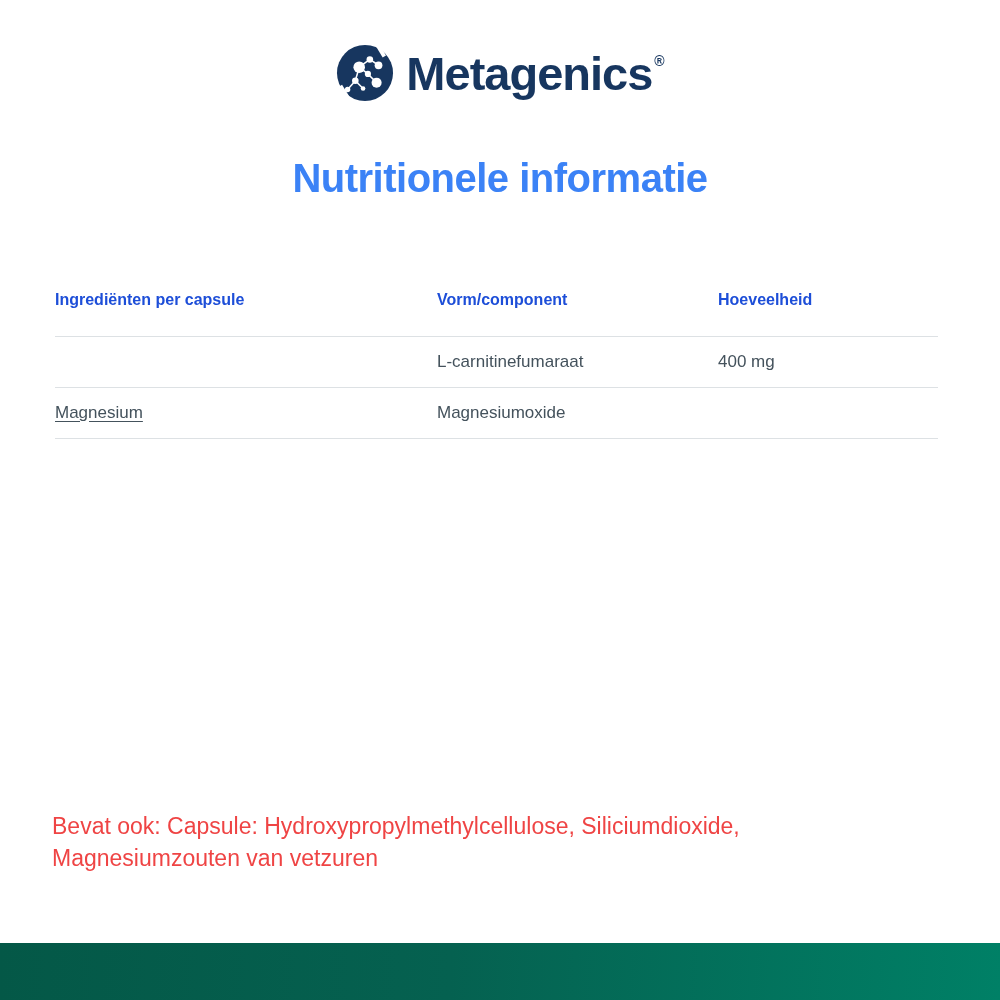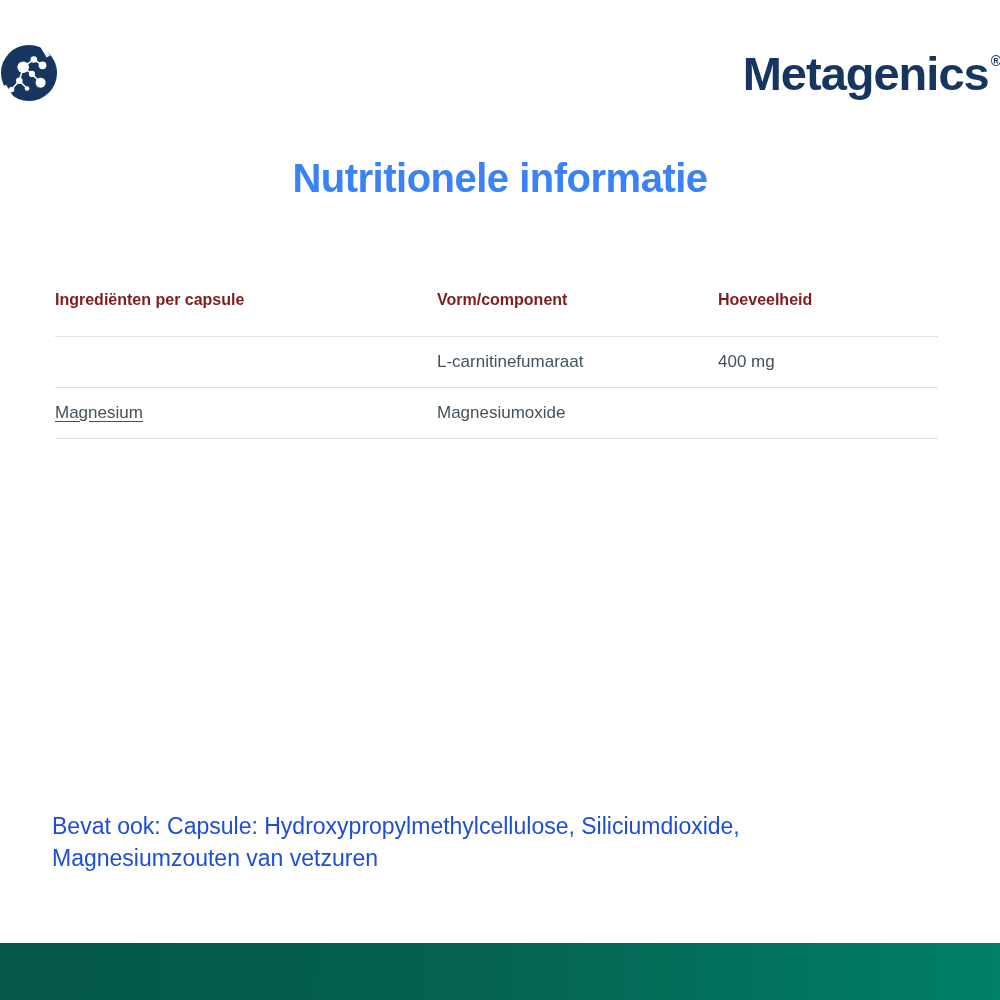--- a/index.html
+++ b/index.html
@@ -7,21 +7,21 @@
     width: 1000px; height: 1000px;
     background: #ffffff;
     font-family: "Liberation Sans", "DejaVu Sans", sans-serif;
     overflow: hidden;
     position: relative;
   }
 
   
   .logo-row {
     position: absolute; top: 44px; left: 0; width: 100%;
-    display: flex; justify-content: space-between; align-items: center; gap: 12px;
+    display: flex; justify-content: center; align-items: center; gap: 12px;
   }
   .logo-icon { width: 58px; height: 58px; display: block; }
   .logo-text {
     font-size: 47px; font-weight: bold; color: #17365f;
     letter-spacing: -1px; line-height: 1;
     display: flex; align-items: flex-start;
   }
   .logo-tm { font-size: 14px; font-weight: bold; color: #17365f; margin-top: 4px; margin-left: 2px; }
 
   
@@ -35,37 +35,37 @@
   
   .nutri-table {
     position: absolute; top: 291px; left: 55px; width: 883px;
     color: #44525c;
   }
   .t-head {
     display: grid; grid-template-columns: 382px 1fr 220px;
     align-items: start;
     height: 46px;
     border-bottom: 1px solid #dde1e4;
-    font-size: 16px; font-weight: bold; color: #7f1d1d;
+    font-size: 16px; font-weight: bold; color: #1d4ed8;
   }
   .t-row {
     display: grid; grid-template-columns: 382px 1fr 220px;
     align-items: center;
     height: 51px;
     border-bottom: 1px solid #dde1e4;
     font-size: 17px;
   }
   .cell-amount { text-align: left; padding-right: 23px; }
   .t-head .cell-amount { padding-right: 23px; }
   .ingredient-link { text-decoration: underline; text-underline-offset: 3px; }
 
   
   .footer-note {
     position: absolute; top: 810px; left: 52px; width: 840px;
-    font-size: 23px; line-height: 32px; color: #1d4ed8;
+    font-size: 23px; line-height: 32px; color: #ef4444;
   }
 
   
   .bottom-band {
     position: absolute; bottom: 0; left: 0; width: 100%; height: 57px;
     background: linear-gradient(93deg, #045847 0%, #056150 45%, #008066 100%);
   }
 </style>
 </head>
 <body>

